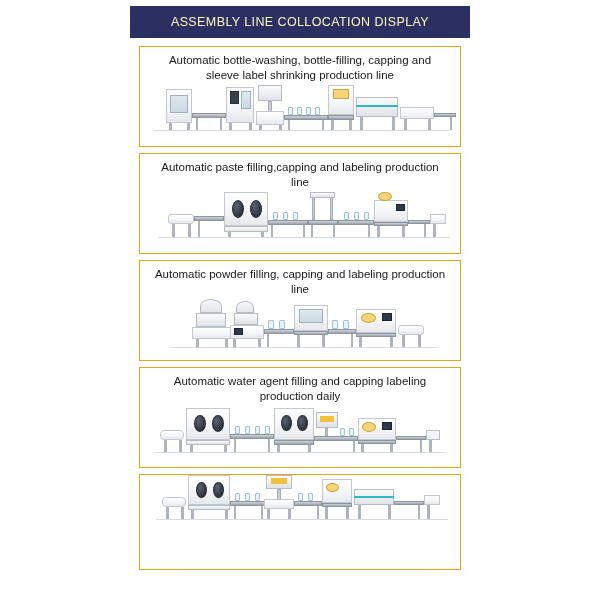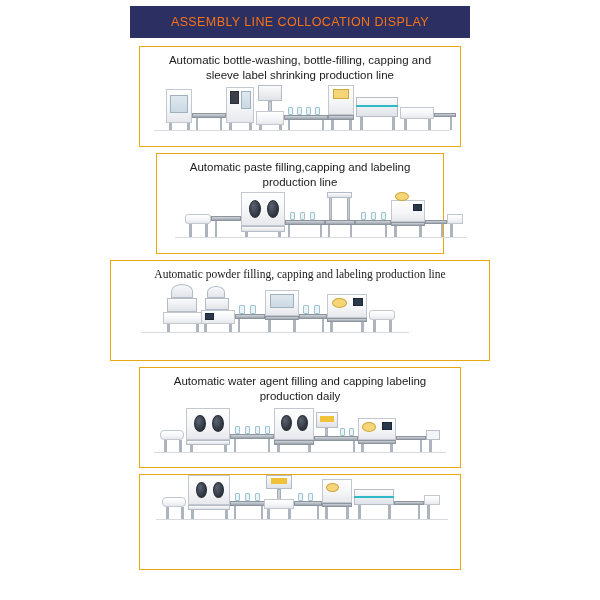--- a/index.html
+++ b/index.html
@@ -28,21 +28,21 @@
     left: 130px;
     top: 6px;
     width: 340px;
     height: 32px;
     background: #2b2f62;
     display: flex;
     align-items: center;
     justify-content: center;
   }
   .header-title {
-    color: #f97316;
+    color: #fef9c3;
     font-size: 12.5px;
     letter-spacing: 0.4px;
     white-space: nowrap;
   }
 
   
   .sections {
     position: absolute;
     left: 0;
     top: 46px;
@@ -194,21 +194,21 @@
         <div class="mach leg" style="left:264px;top:34px;width:3px;height:11px;"></div>
         <div class="mach leg" style="left:288px;top:34px;width:3px;height:11px;"></div>
 
         <div class="mach conveyor" style="left:294px;top:28px;width:22px;height:4px;"></div>
         <div class="mach leg" style="left:310px;top:32px;width:2px;height:13px;"></div>
 
         <div class="mach" style="left:14px;top:45px;width:296px;height:1px;background:#d7dade;"></div>
       </div>
     </div>
 
-    <div class="card" style="width:288px;height:101px;">
+    <div class="card" style="width:322px;height:101px;">
       <div class="card-title">Automatic paste filling,capping and labeling production line</div>
       <div class="card-art" style="height:56px;">
 
         <div class="mach body-white" style="left:28px;top:22px;width:26px;height:10px;border-radius:3px;"></div>
         <div class="mach leg" style="left:32px;top:32px;width:3px;height:13px;"></div>
         <div class="mach leg" style="left:48px;top:32px;width:3px;height:13px;"></div>
 
         <div class="mach conveyor" style="left:54px;top:24px;width:30px;height:5px;"></div>
         <div class="mach leg" style="left:58px;top:29px;width:2px;height:16px;"></div>
 
@@ -248,21 +248,21 @@
 
         <div class="mach conveyor" style="left:268px;top:28px;width:22px;height:4px;"></div>
         <div class="mach leg" style="left:284px;top:32px;width:2px;height:13px;"></div>
         <div class="mach body-white" style="left:290px;top:22px;width:16px;height:10px;"></div>
         <div class="mach leg" style="left:293px;top:32px;width:3px;height:13px;"></div>
 
         <div class="mach" style="left:18px;top:45px;width:292px;height:1px;background:#d7dade;"></div>
       </div>
     </div>
 
-    <div class="card" style="width:380px;height:101px;font-family:Liberation Serif, serif;">
+    <div class="card" style="width:322px;height:101px;">
       <div class="card-title">Automatic powder filling, capping and labeling production line</div>
       <div class="card-art" style="height:56px;">
 
         <div class="mach roundtop" style="left:60px;top:0px;width:22px;height:14px;"></div>
         <div class="mach body-gray" style="left:56px;top:14px;width:30px;height:14px;"></div>
         <div class="mach body-white" style="left:52px;top:28px;width:40px;height:12px;"></div>
         <div class="mach leg" style="left:56px;top:40px;width:3px;height:8px;"></div>
         <div class="mach leg" style="left:85px;top:40px;width:3px;height:8px;"></div>
 
         <div class="mach roundtop" style="left:96px;top:2px;width:18px;height:12px;"></div>

